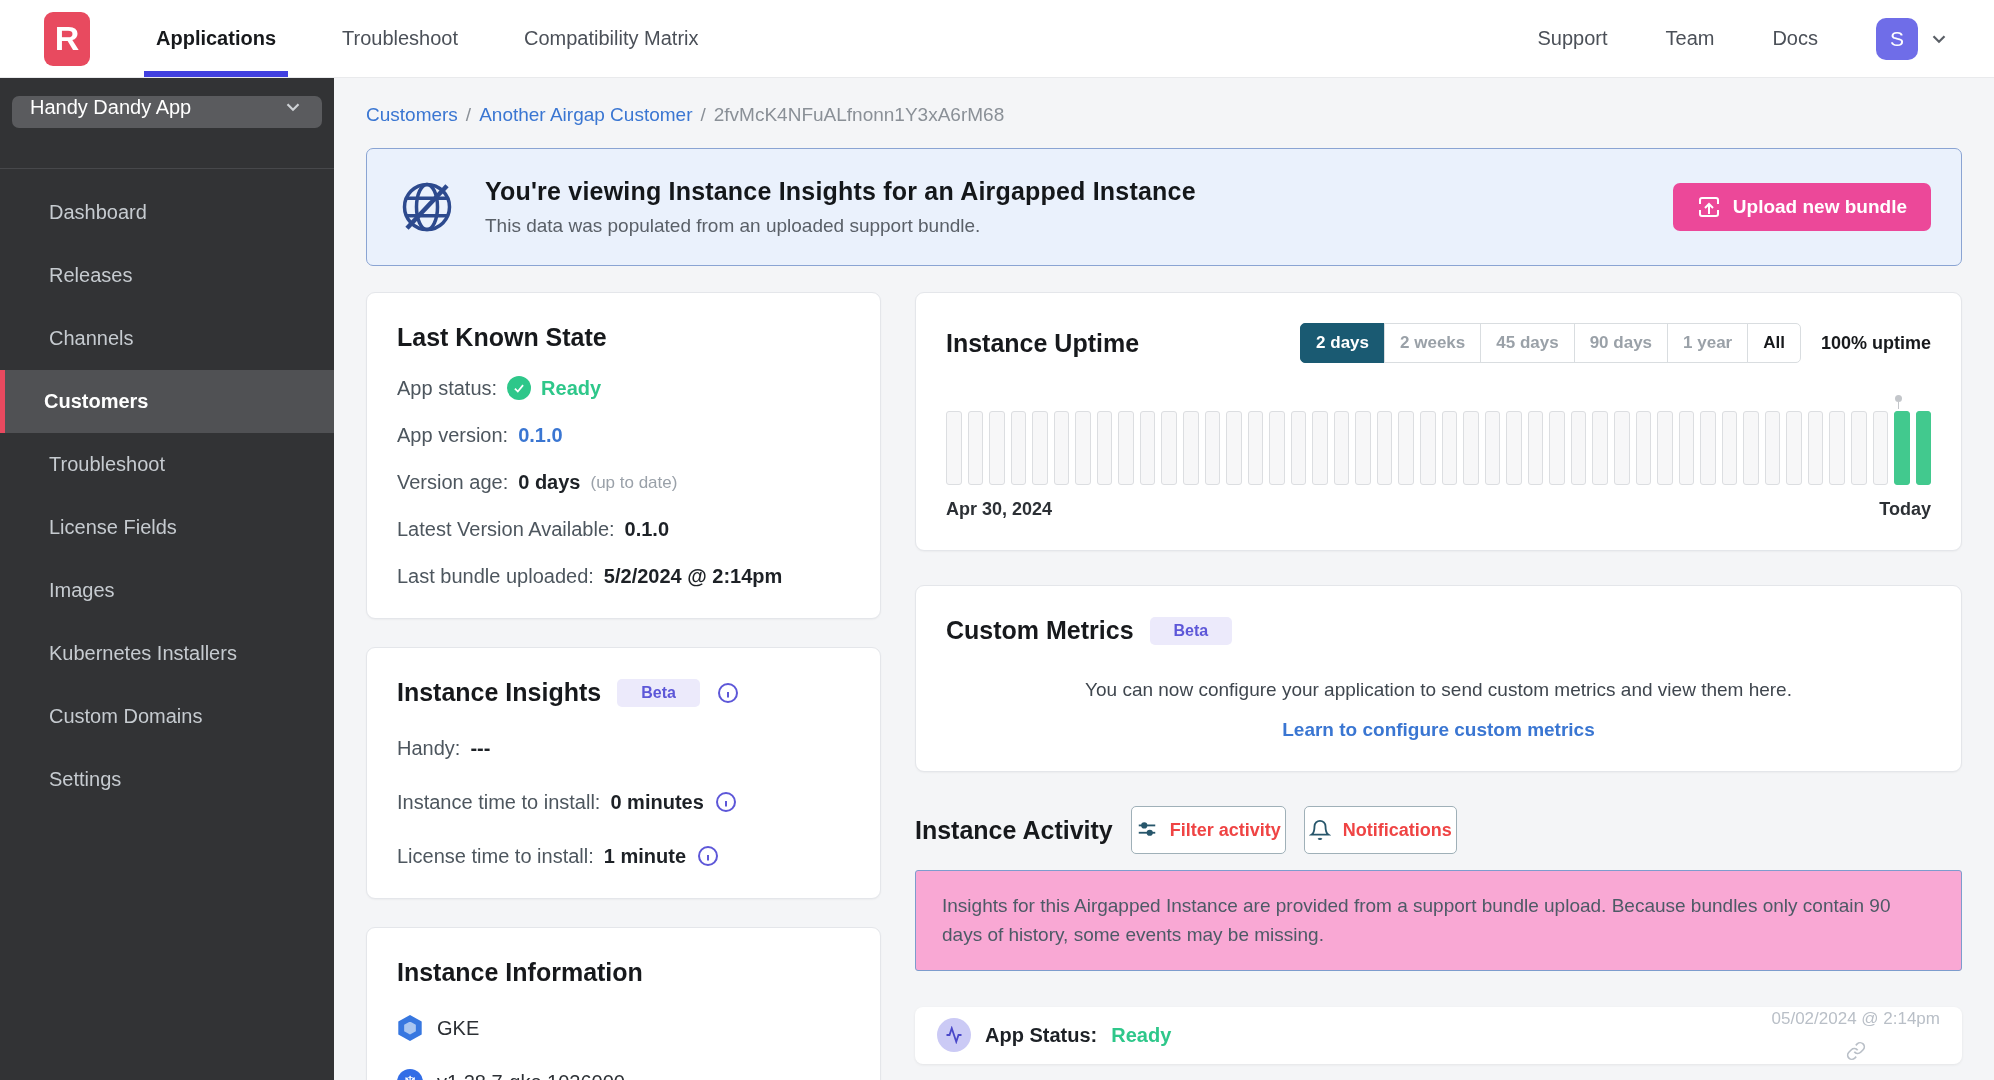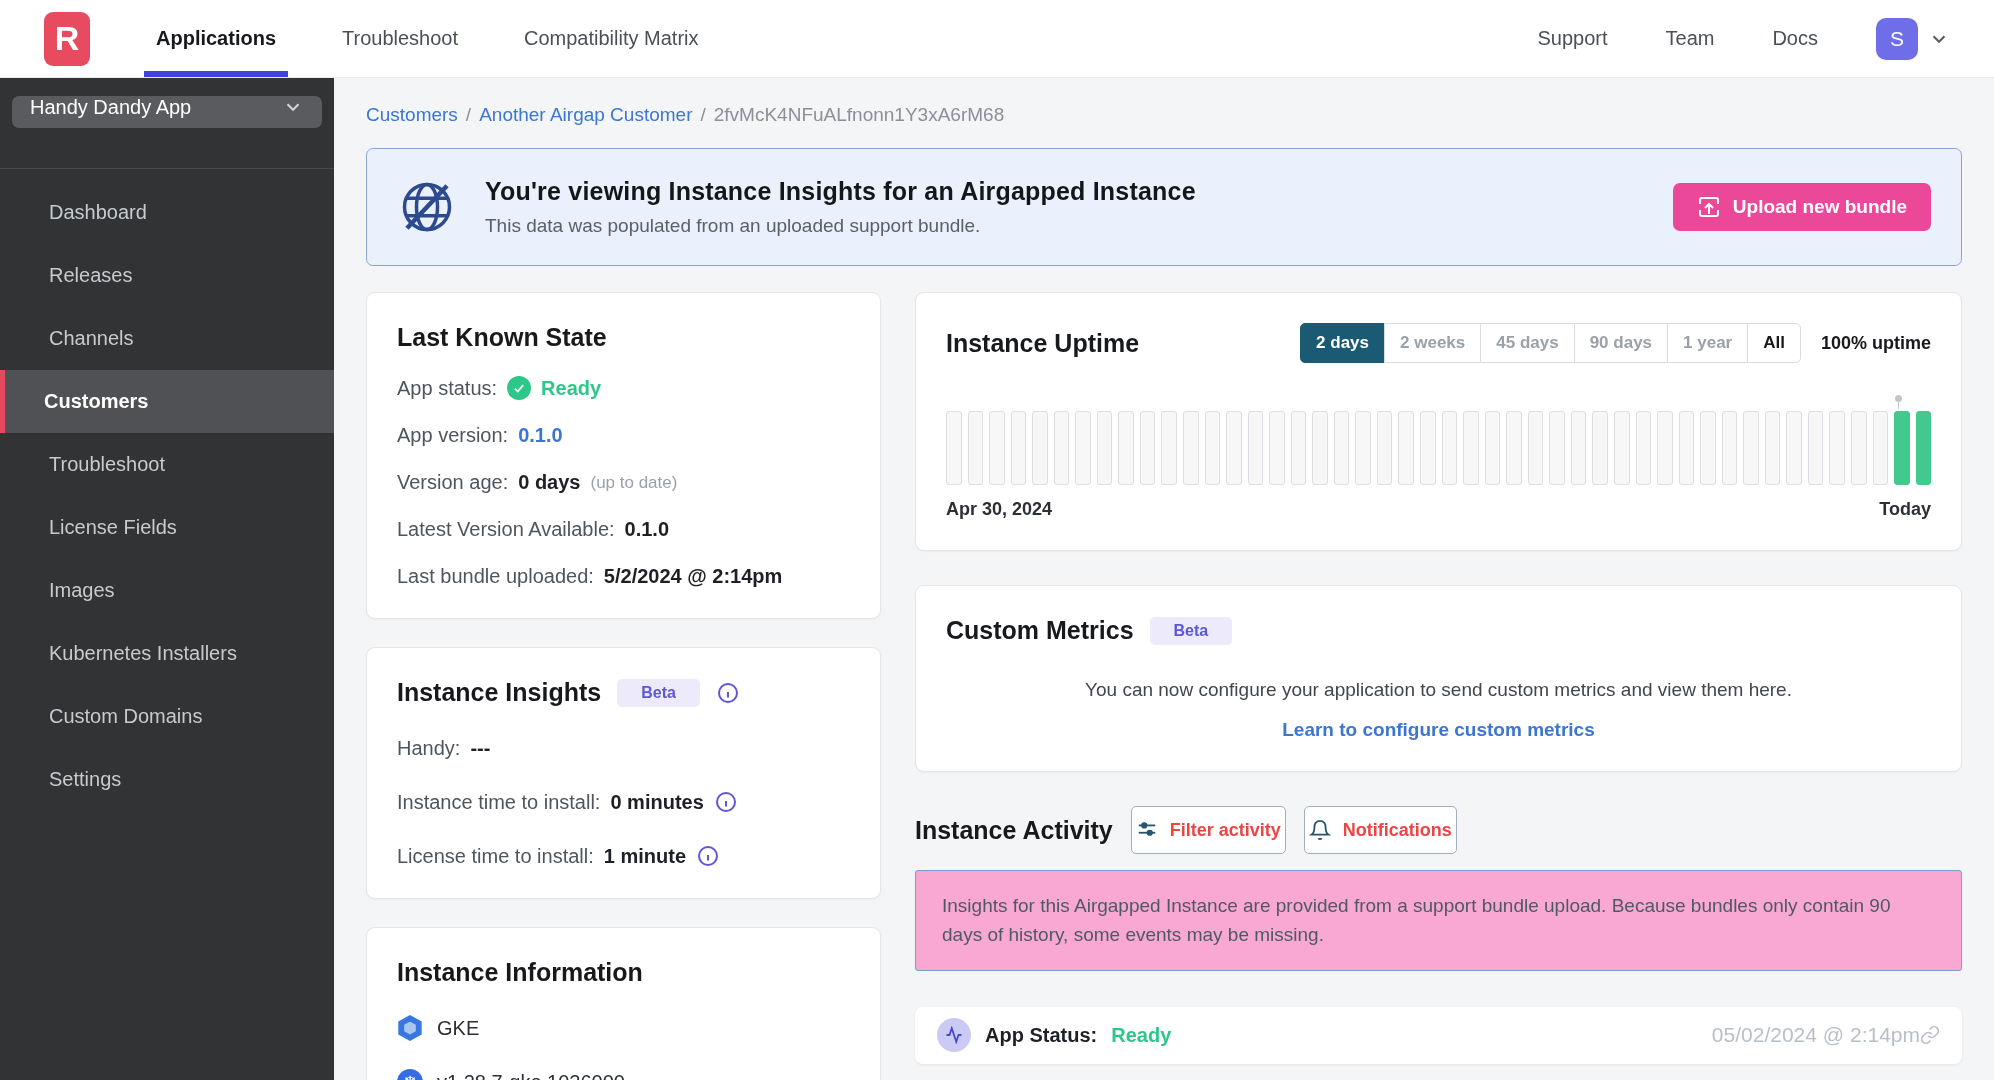--- a/index.html
+++ b/index.html
@@ -138,21 +138,21 @@
     height:57px; display:flex; align-items:center; padding:0 22px; gap:14px;
   }
   .act-ic {
     width:34px; height:34px; border-radius:50%; background:#cbcaf5; flex:none;
     display:flex; align-items:center; justify-content:center;
   }
   .act-ic svg { width:18px; height:18px; stroke:#4a48c9; fill:none; stroke-width:2.4; }
   .event-label { font-size:20px; font-weight:bold; color:#1d2126; }
   .event-val { font-size:20px; font-weight:bold; }
   .event-val.green { color:#2ec78a; }
-  .event-right { margin-left:auto; display:flex; align-items:center; color:#b9bfc7; font-size:21px; }
+  .event-right { margin-left:auto; display:flex; align-items:center; gap:12px; color:#b9bfc7; font-size:17px;flex-direction:column; }
   .link-ic { width:20px; height:20px; stroke:#b9bfc7; fill:none; stroke-width:2; cursor:pointer; }
   
   .ii-row { display:flex; align-items:center; gap:14px; margin-top:28px; font-size:20px; color:#2c3035; }
   .hexa {
     width:26px; height:26px; background:#3777e0; flex:none;
     clip-path:polygon(50% 0%, 95% 25%, 95% 75%, 50% 100%, 5% 75%, 5% 25%);
     display:flex; align-items:center; justify-content:center;
   }
   .hexa-inner { width:13px; height:13px; background:#a9c6f1; clip-path:polygon(50% 0%, 95% 25%, 95% 75%, 50% 100%, 5% 75%, 5% 25%); }
   .k8s {

